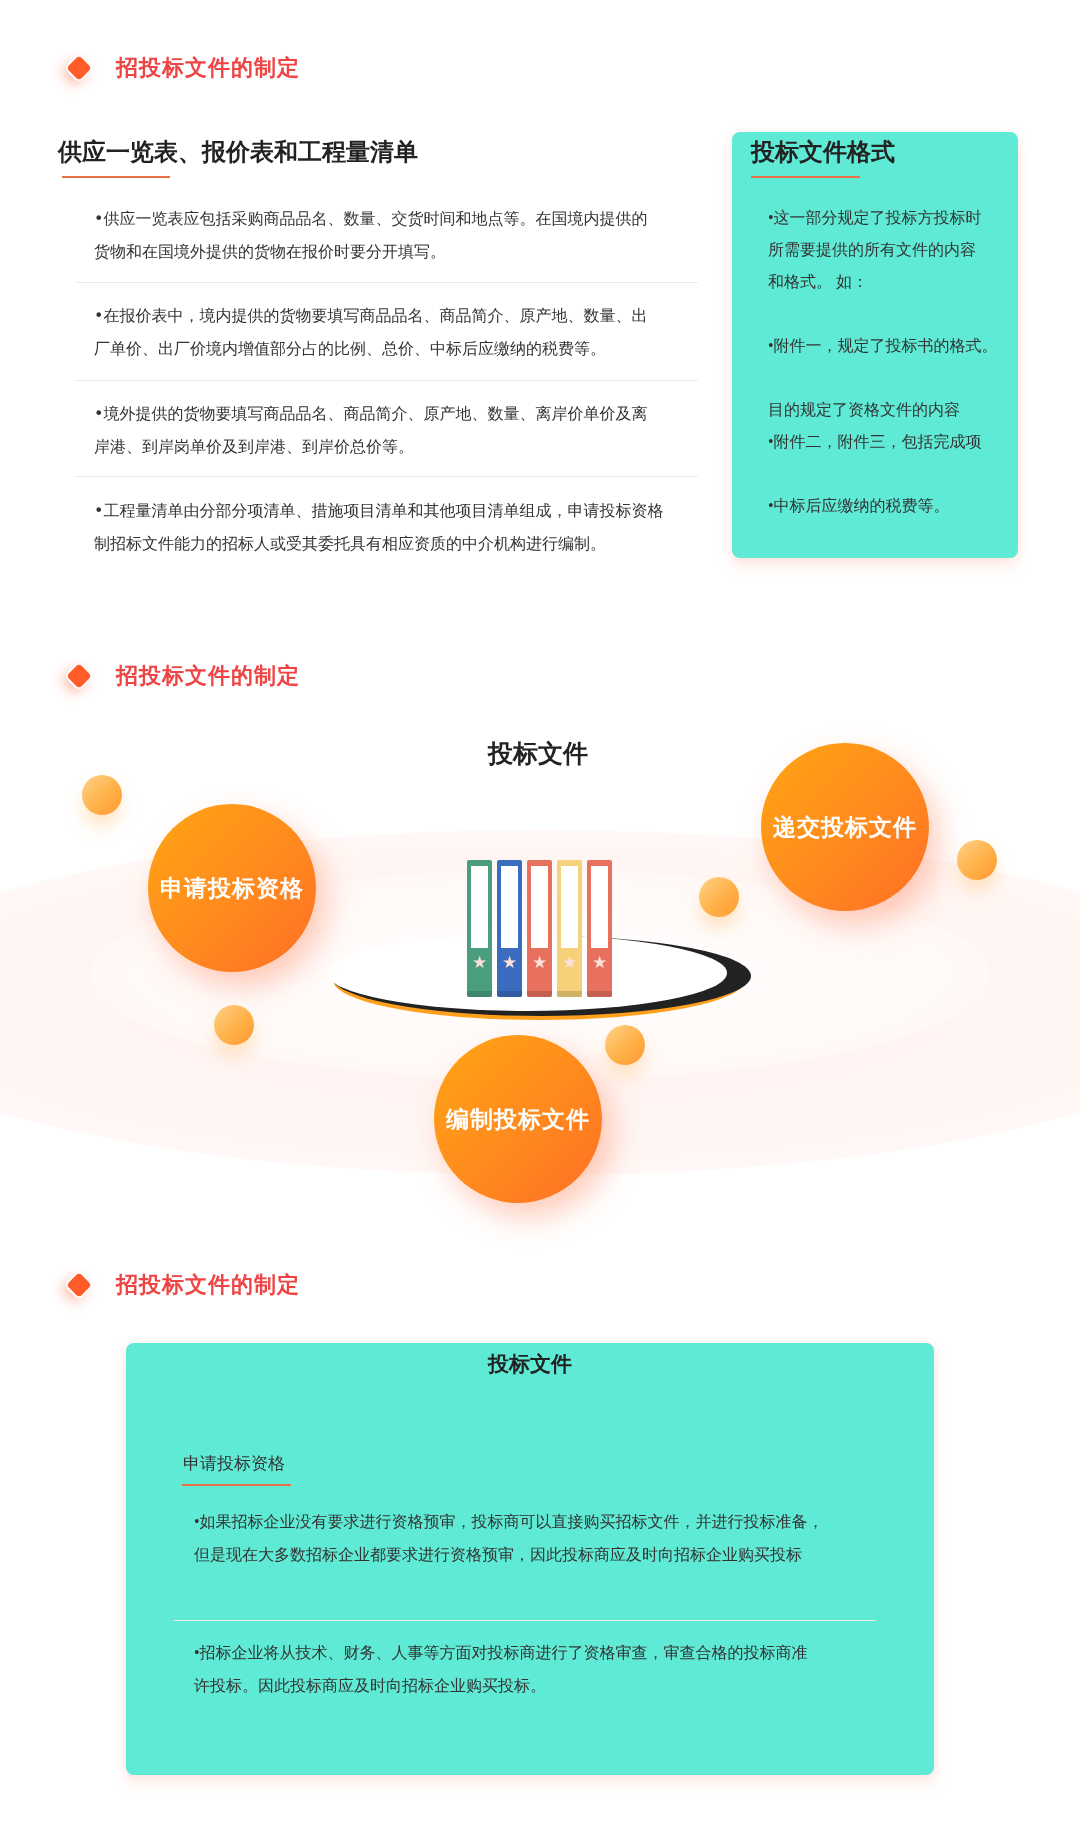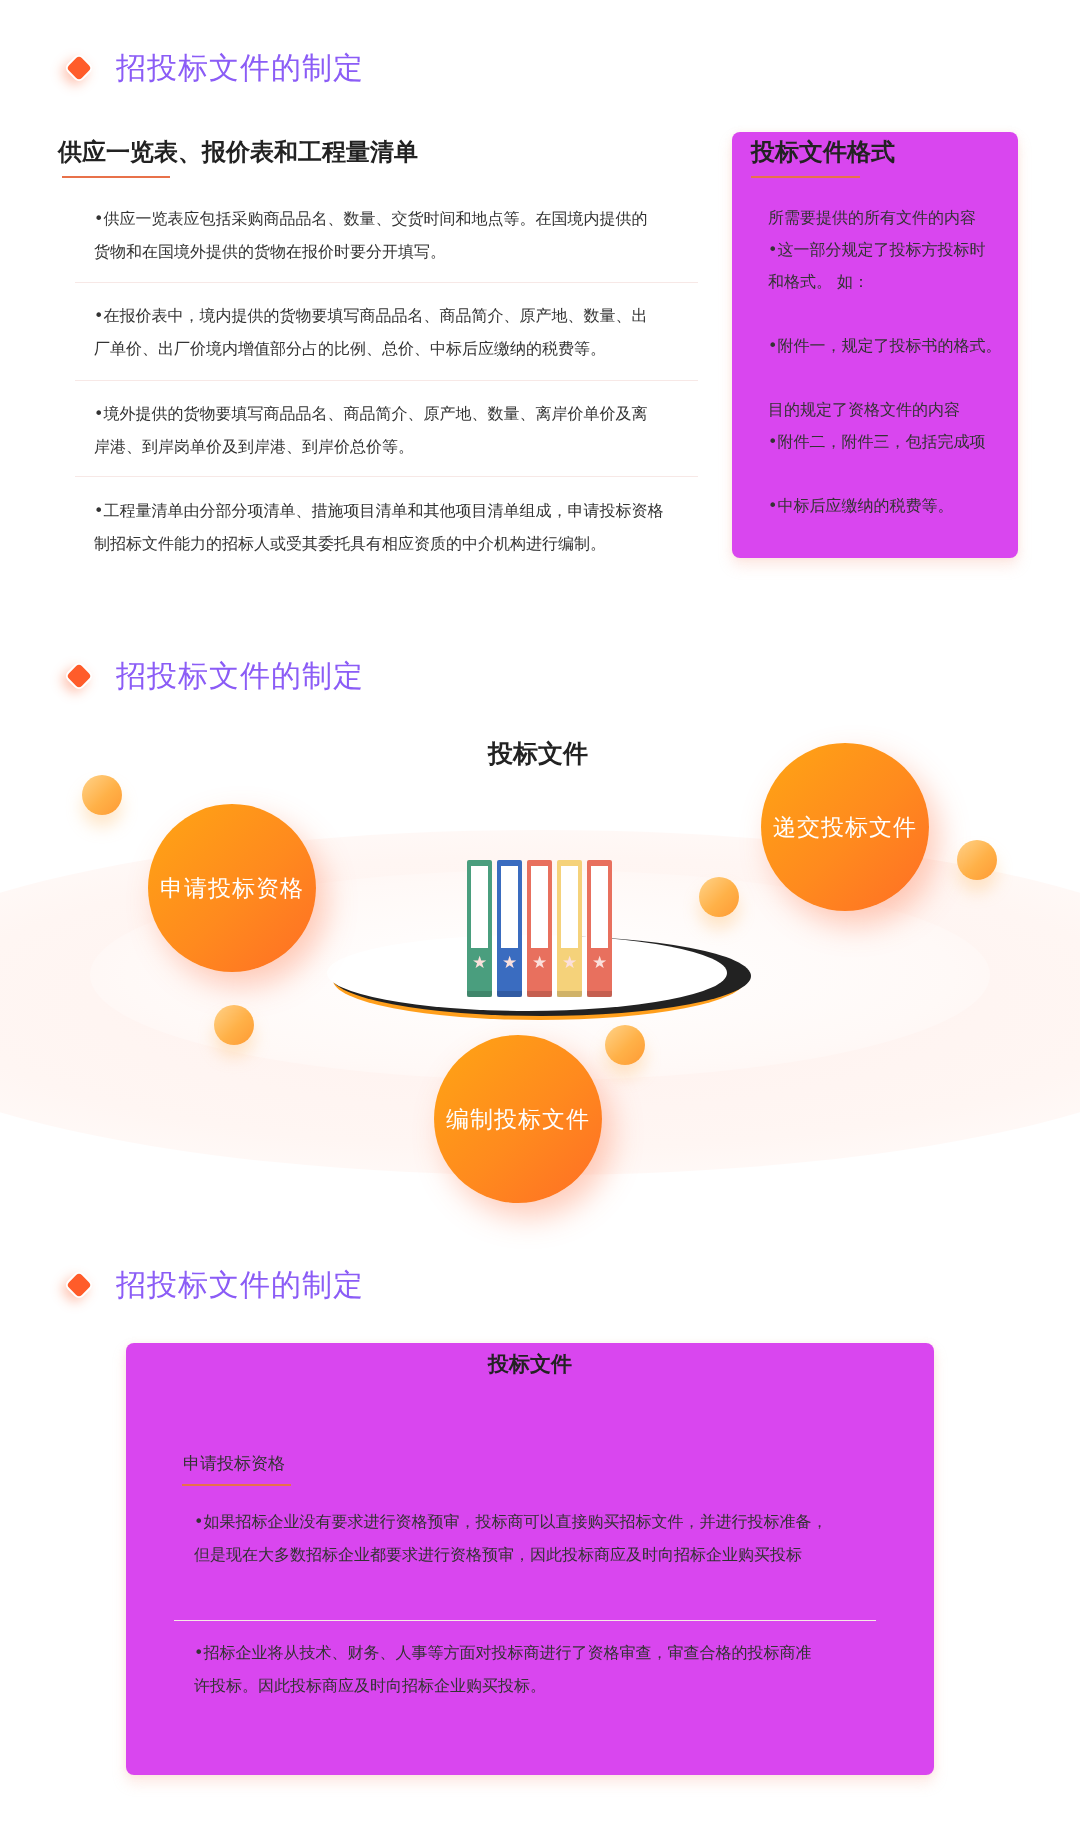--- a/index.html
+++ b/index.html
@@ -6,41 +6,42 @@
   html, body { width: 1080px; height: 1824px; background: #ffffff; overflow: hidden; }
   body { position: relative; font-family: "DejaVu Sans", "Liberation Sans", sans-serif; color: #222; }
 
   .section-title { position: absolute; left: 62px; height: 40px; display: flex; align-items: center; }
   .section-title .diamond {
     width: 22px; height: 22px; background: #ff5c2a; border-radius: 6px;
     transform: rotate(45deg); border: 2px solid #fff;
     box-shadow: 0 6px 12px rgba(255,92,42,0.35);
     margin-left: 6px; margin-right: 26px;
   }
-  .section-title .text { font-size: 30px; font-weight: normal; color: #8b5cf6; letter-spacing: 1px; }
+  .section-title .text { font-size: 22px; font-weight: bold; color: #ef4444; letter-spacing: 1px; }
 
   .subhead { position: absolute; font-size: 24px; font-weight: bold; color: #222; }
   .underline { position: absolute; height: 2px; background: #e8714a; }
 
   .para { position: absolute; font-size: 16px; line-height: 33px; color: #333; margin-left: 20px; }
   .divider { position: absolute; height: 1px; background: #f7e8e6; }
 
   .card {
-    position: absolute; background: #d946ef; border-radius: 8px;
+    position: absolute; background: #5eead4; border-radius: 8px;
     box-shadow: 0 8px 14px rgba(250,170,150,0.25), 0 0 6px rgba(240,200,190,0.25);
+    font-family: Liberation Serif, serif;
   }
 
   
   .bg-ellipse { position: absolute; border-radius: 50%; }
   .ball {
     position: absolute; border-radius: 50%;
     background: linear-gradient(135deg, #ffa514 0%, #ff8a1e 55%, #ff6e25 100%);
     box-shadow: 10px 14px 30px rgba(255,110,60,0.35);
     display: flex; align-items: center; justify-content: center;
-    color: #fff; font-size: 23px; font-weight: normal; letter-spacing: 1px;
+    color: #fff; font-size: 23px; font-weight: bold; letter-spacing: 1px;
   }
   .dot {
     position: absolute; width: 40px; height: 40px; border-radius: 50%;
     background: linear-gradient(135deg, #ffd38a 0%, #ffb148 55%, #ff9a33 100%);
     box-shadow: 0 12px 16px rgba(255,190,110,0.35);
   }
   .binder { position: absolute; width: 25px; height: 137px; border-radius: 2px; }
   .binder .label { position: absolute; left: 4px; right: 4px; top: 6px; height: 82px; background: #fff; }
   .binder .star { position: absolute; left: 0; right: 0; top: 92px; text-align: center; font-size: 17px; color: #fbe0dc; line-height: 20px; }
   .binder .foot { position: absolute; left: 0; right: 0; bottom: 0; height: 6px; background: rgba(0,0,0,0.15); }
@@ -78,22 +79,22 @@
   <div class="para" style="left:74px; top:494px; width:640px;">
     <div>•工程量清单由分部分项清单、措施项目清单和其他项目清单组成，申请投标资格</div>
     <div>制招标文件能力的招标人或受其委托具有相应资质的中介机构进行编制。</div>
   </div>
 </div>
 
 <div class="card" style="left:732px; top:132px; width:286px; height:426px;">
   <div class="subhead" style="left:19px; top:4px;">投标文件格式</div>
   <div class="underline" style="left:19px; top:44px; width:109px;"></div>
   <div class="para" style="left:16px; top:70px; width:266px; line-height:32px;">
+    <div>•这一部分规定了投标方投标时</div>
     <div>所需要提供的所有文件的内容</div>
-    <div>•这一部分规定了投标方投标时</div>
     <div>和格式。 如：</div>
     <div style="height:32px;"></div>
     <div>•附件一，规定了投标书的格式。</div>
     <div style="height:32px;"></div>
     <div>目的规定了资格文件的内容</div>
     <div>•附件二，附件三，包括完成项</div>
     <div style="height:32px;"></div>
     <div>•中标后应缴纳的税费等。</div>
   </div>
 </div>

